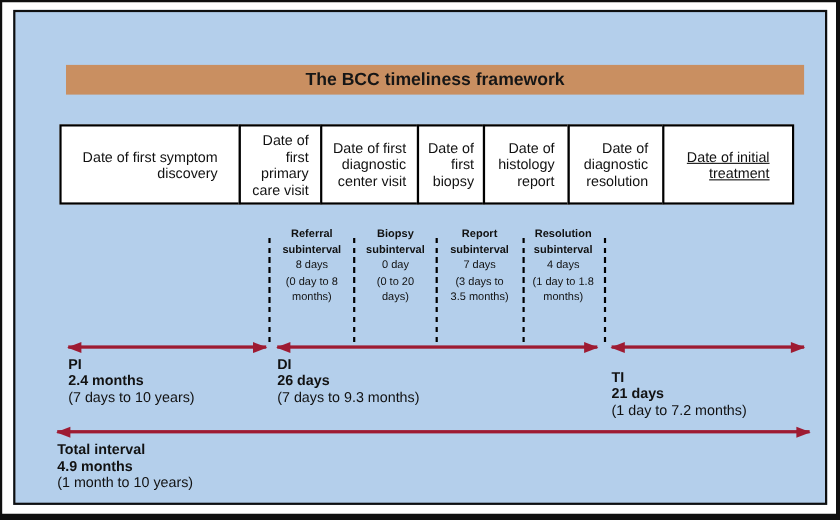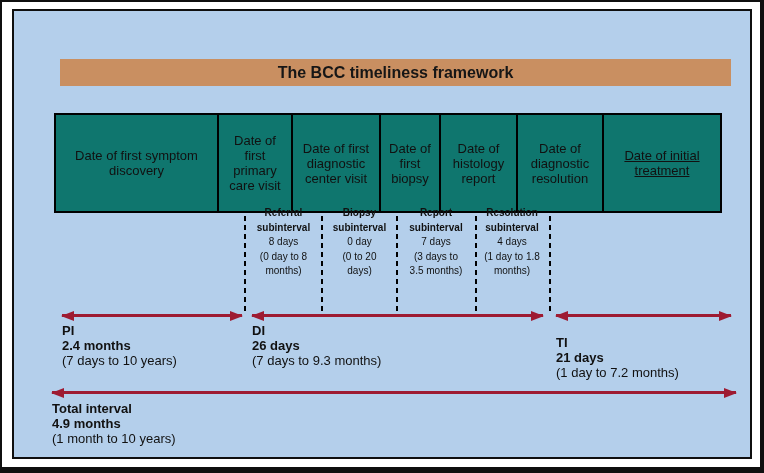--- a/index.html
+++ b/index.html
@@ -23,26 +23,26 @@
     background:#b4cfeb;
     border:2px solid #0f0f0f;
   }
   .title-bar{
     position:absolute;left:46px;top:48px;width:671px;height:27px;
     background:#c98f61;
     display:flex;align-items:center;justify-content:center;
     font-weight:bold;font-size:16px;color:#161616;
   }
   .stage{
-    position:absolute;top:102px;height:100px;
+    position:absolute;top:102px;height:73px;
     box-sizing:border-box;
-    background:#0f766e;
+    background:#ffffff;
     border:2px solid #000;
     display:flex;align-items:center;justify-content:center;
-    text-align:center;font-size:13px;line-height:15px;
+    text-align:right;font-size:13px;line-height:15px;
   }
   .stage span{white-space:pre-line;}
   .s1{left:40px;width:165px;}
   .s2{left:203px;width:76px;}
   .s3{left:277px;width:90px;}
   .s4{left:365px;width:62px;}
   .s5{left:425px;width:79px;}
   .s6{left:502px;width:88px;}
   .s7{left:588px;width:120px;text-decoration:underline;}
   .dash{

